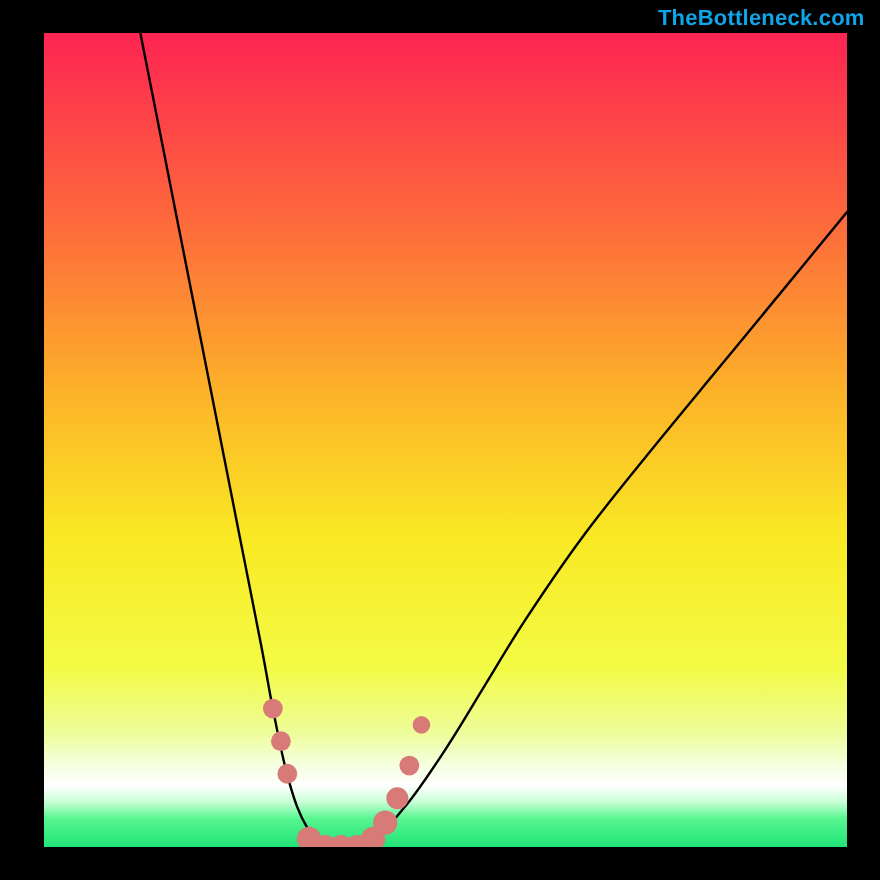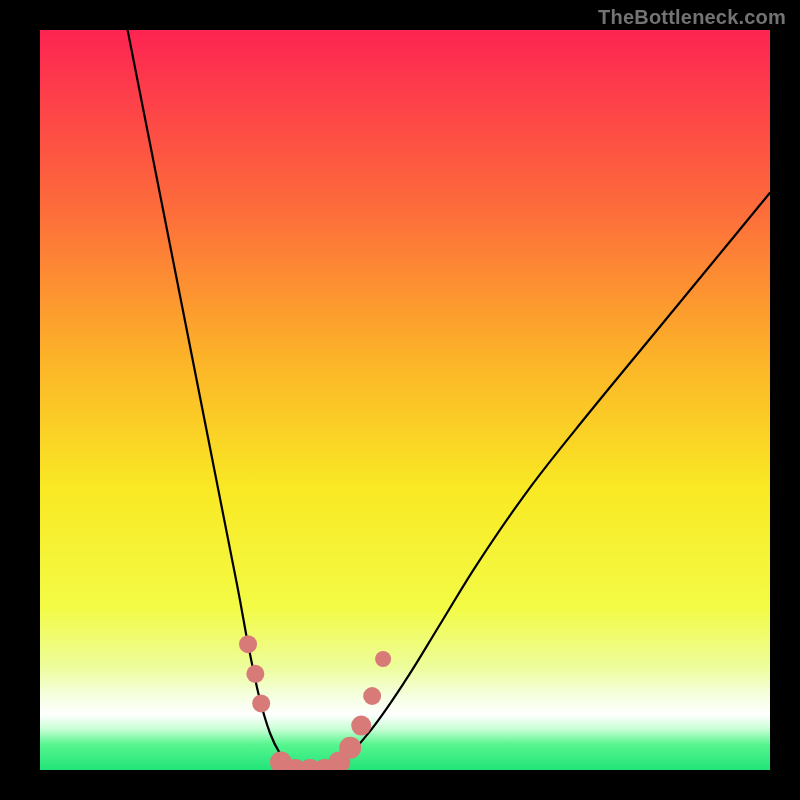--- a/index.html
+++ b/index.html
@@ -24,21 +24,21 @@
     width: 730px;
     height: 740px;
     
   }
   .watermark {
     position: absolute;
     top: 6px;
     right: 14px;
     font-size: 20px;
     font-weight: 600;
-    color: #737373;
+    color: #0ea5e9;
     letter-spacing: 0.2px;
   }
   svg { display: block; }
 </style>
 </head>
 <body>
 
 <div class="frame">
   <div class="plot-area">
     <svg id="chart-svg" width="730" height="740" viewBox="0 0 730 740">

